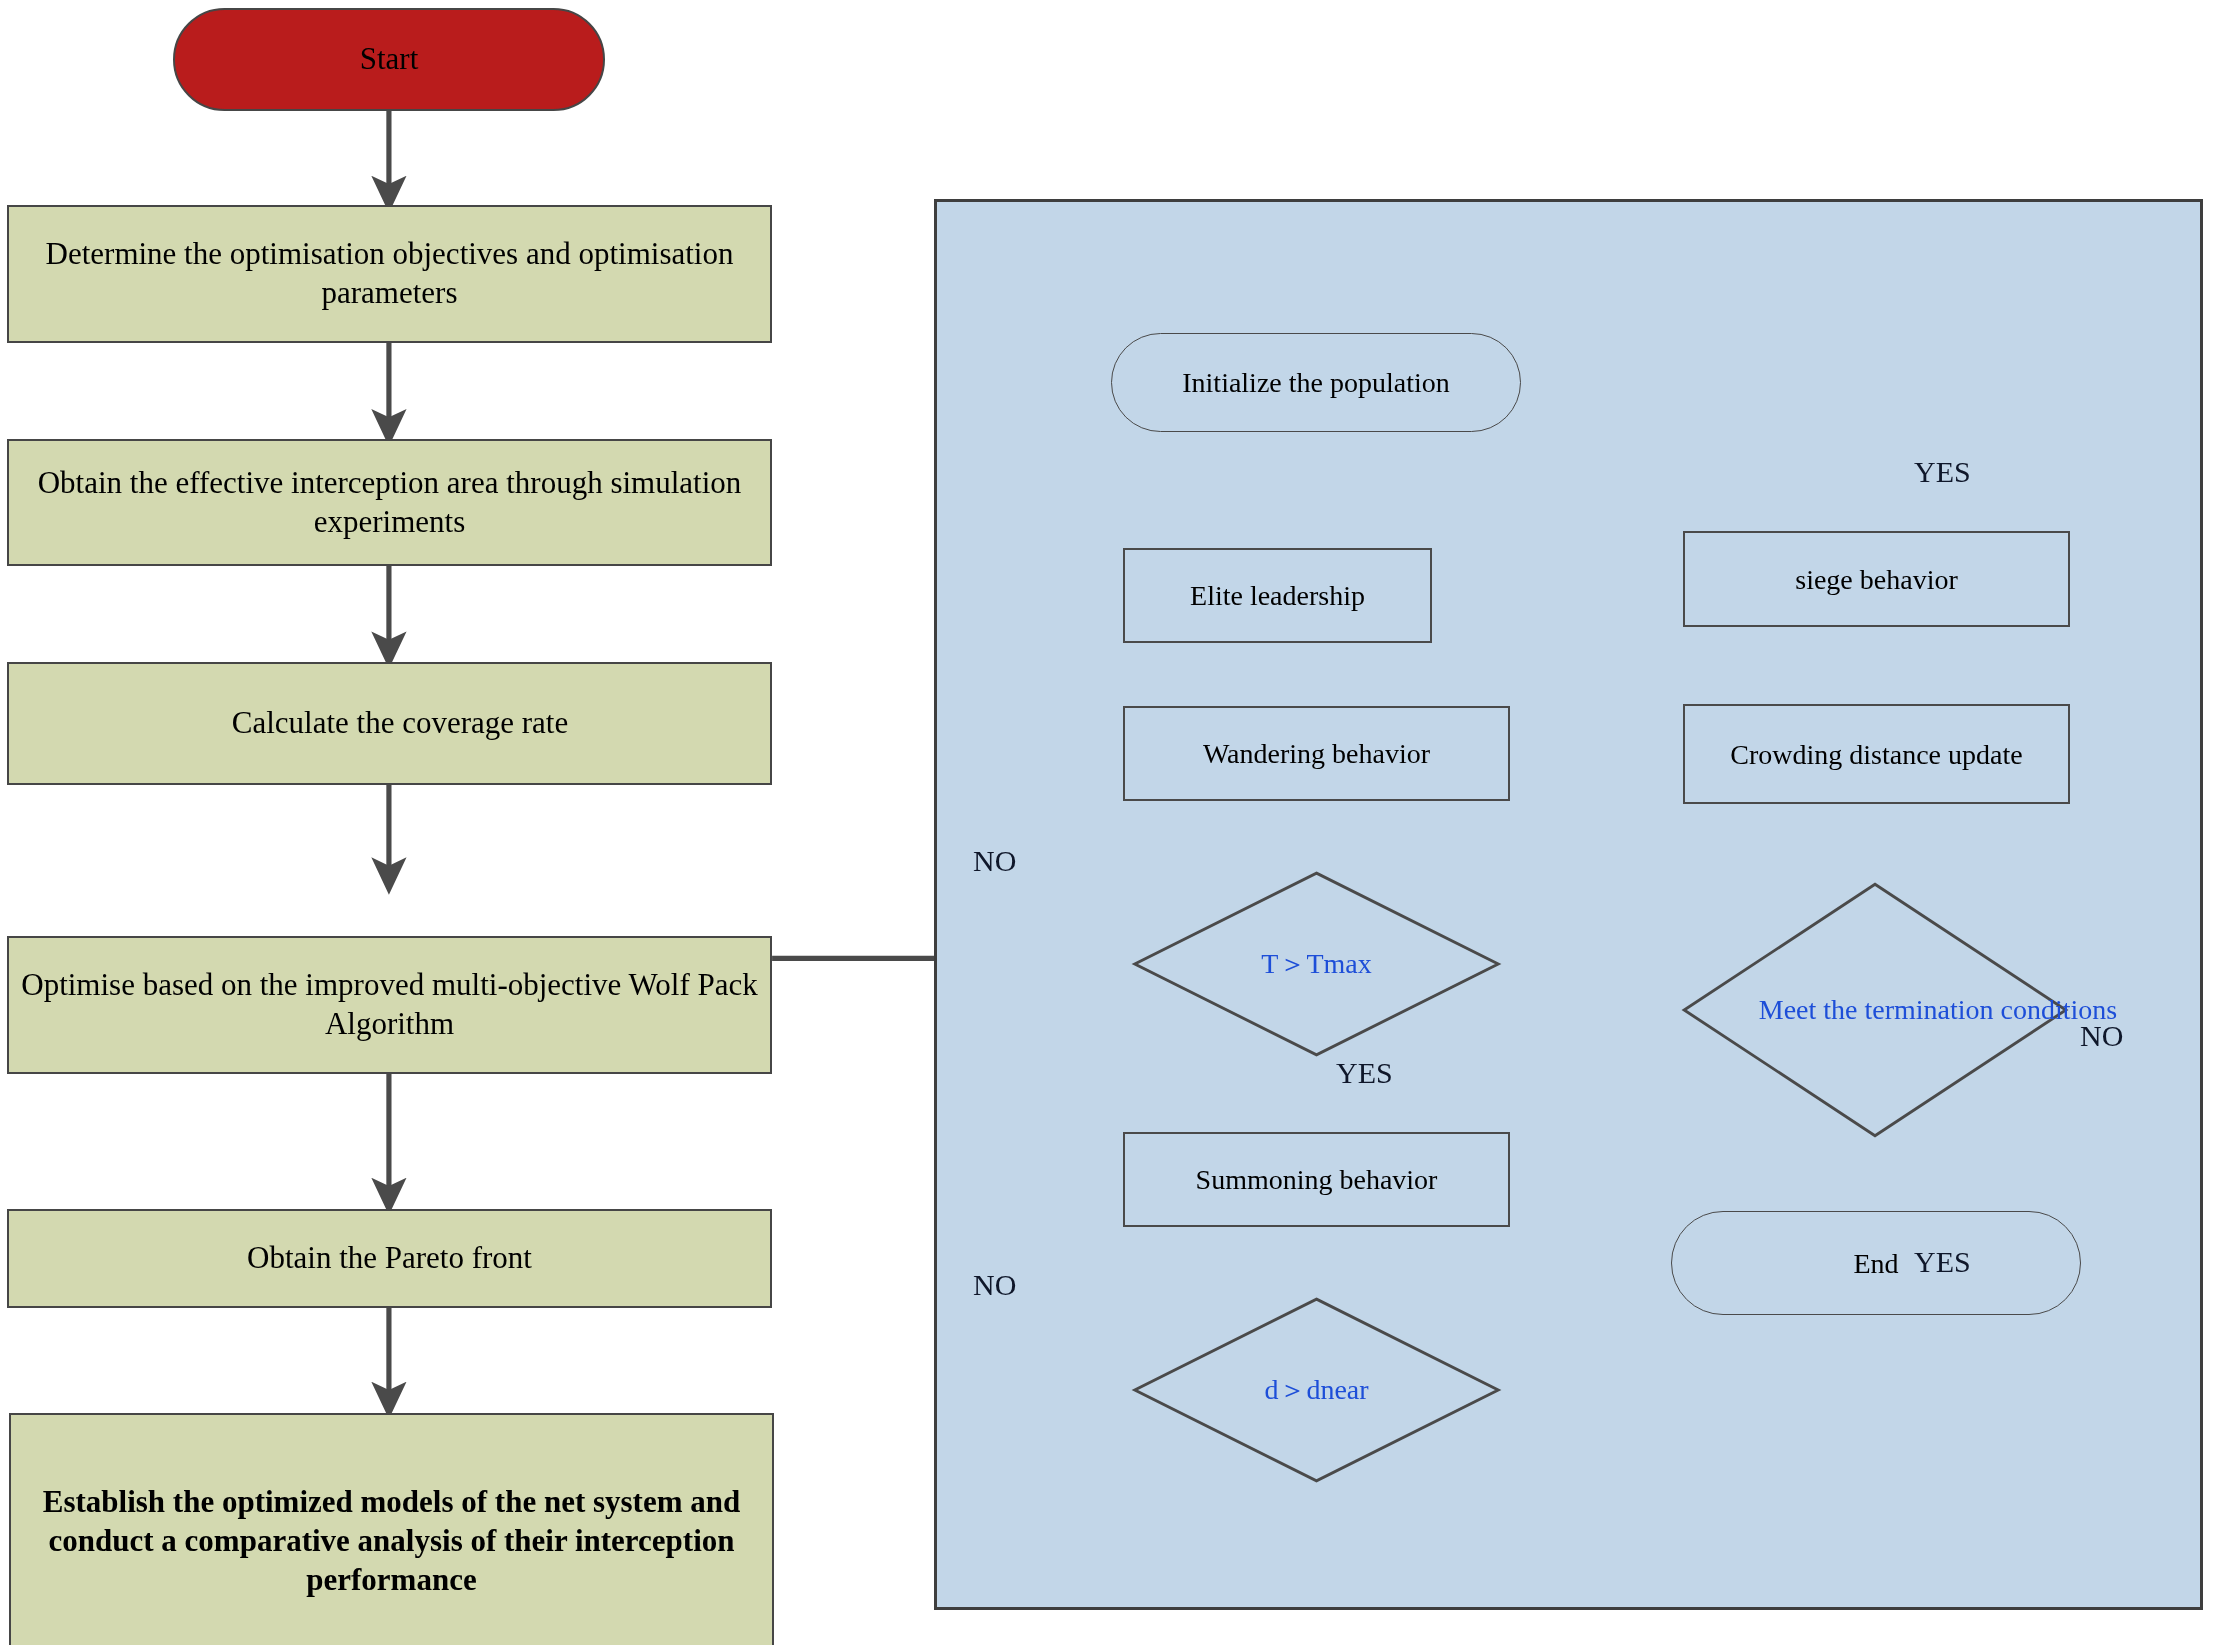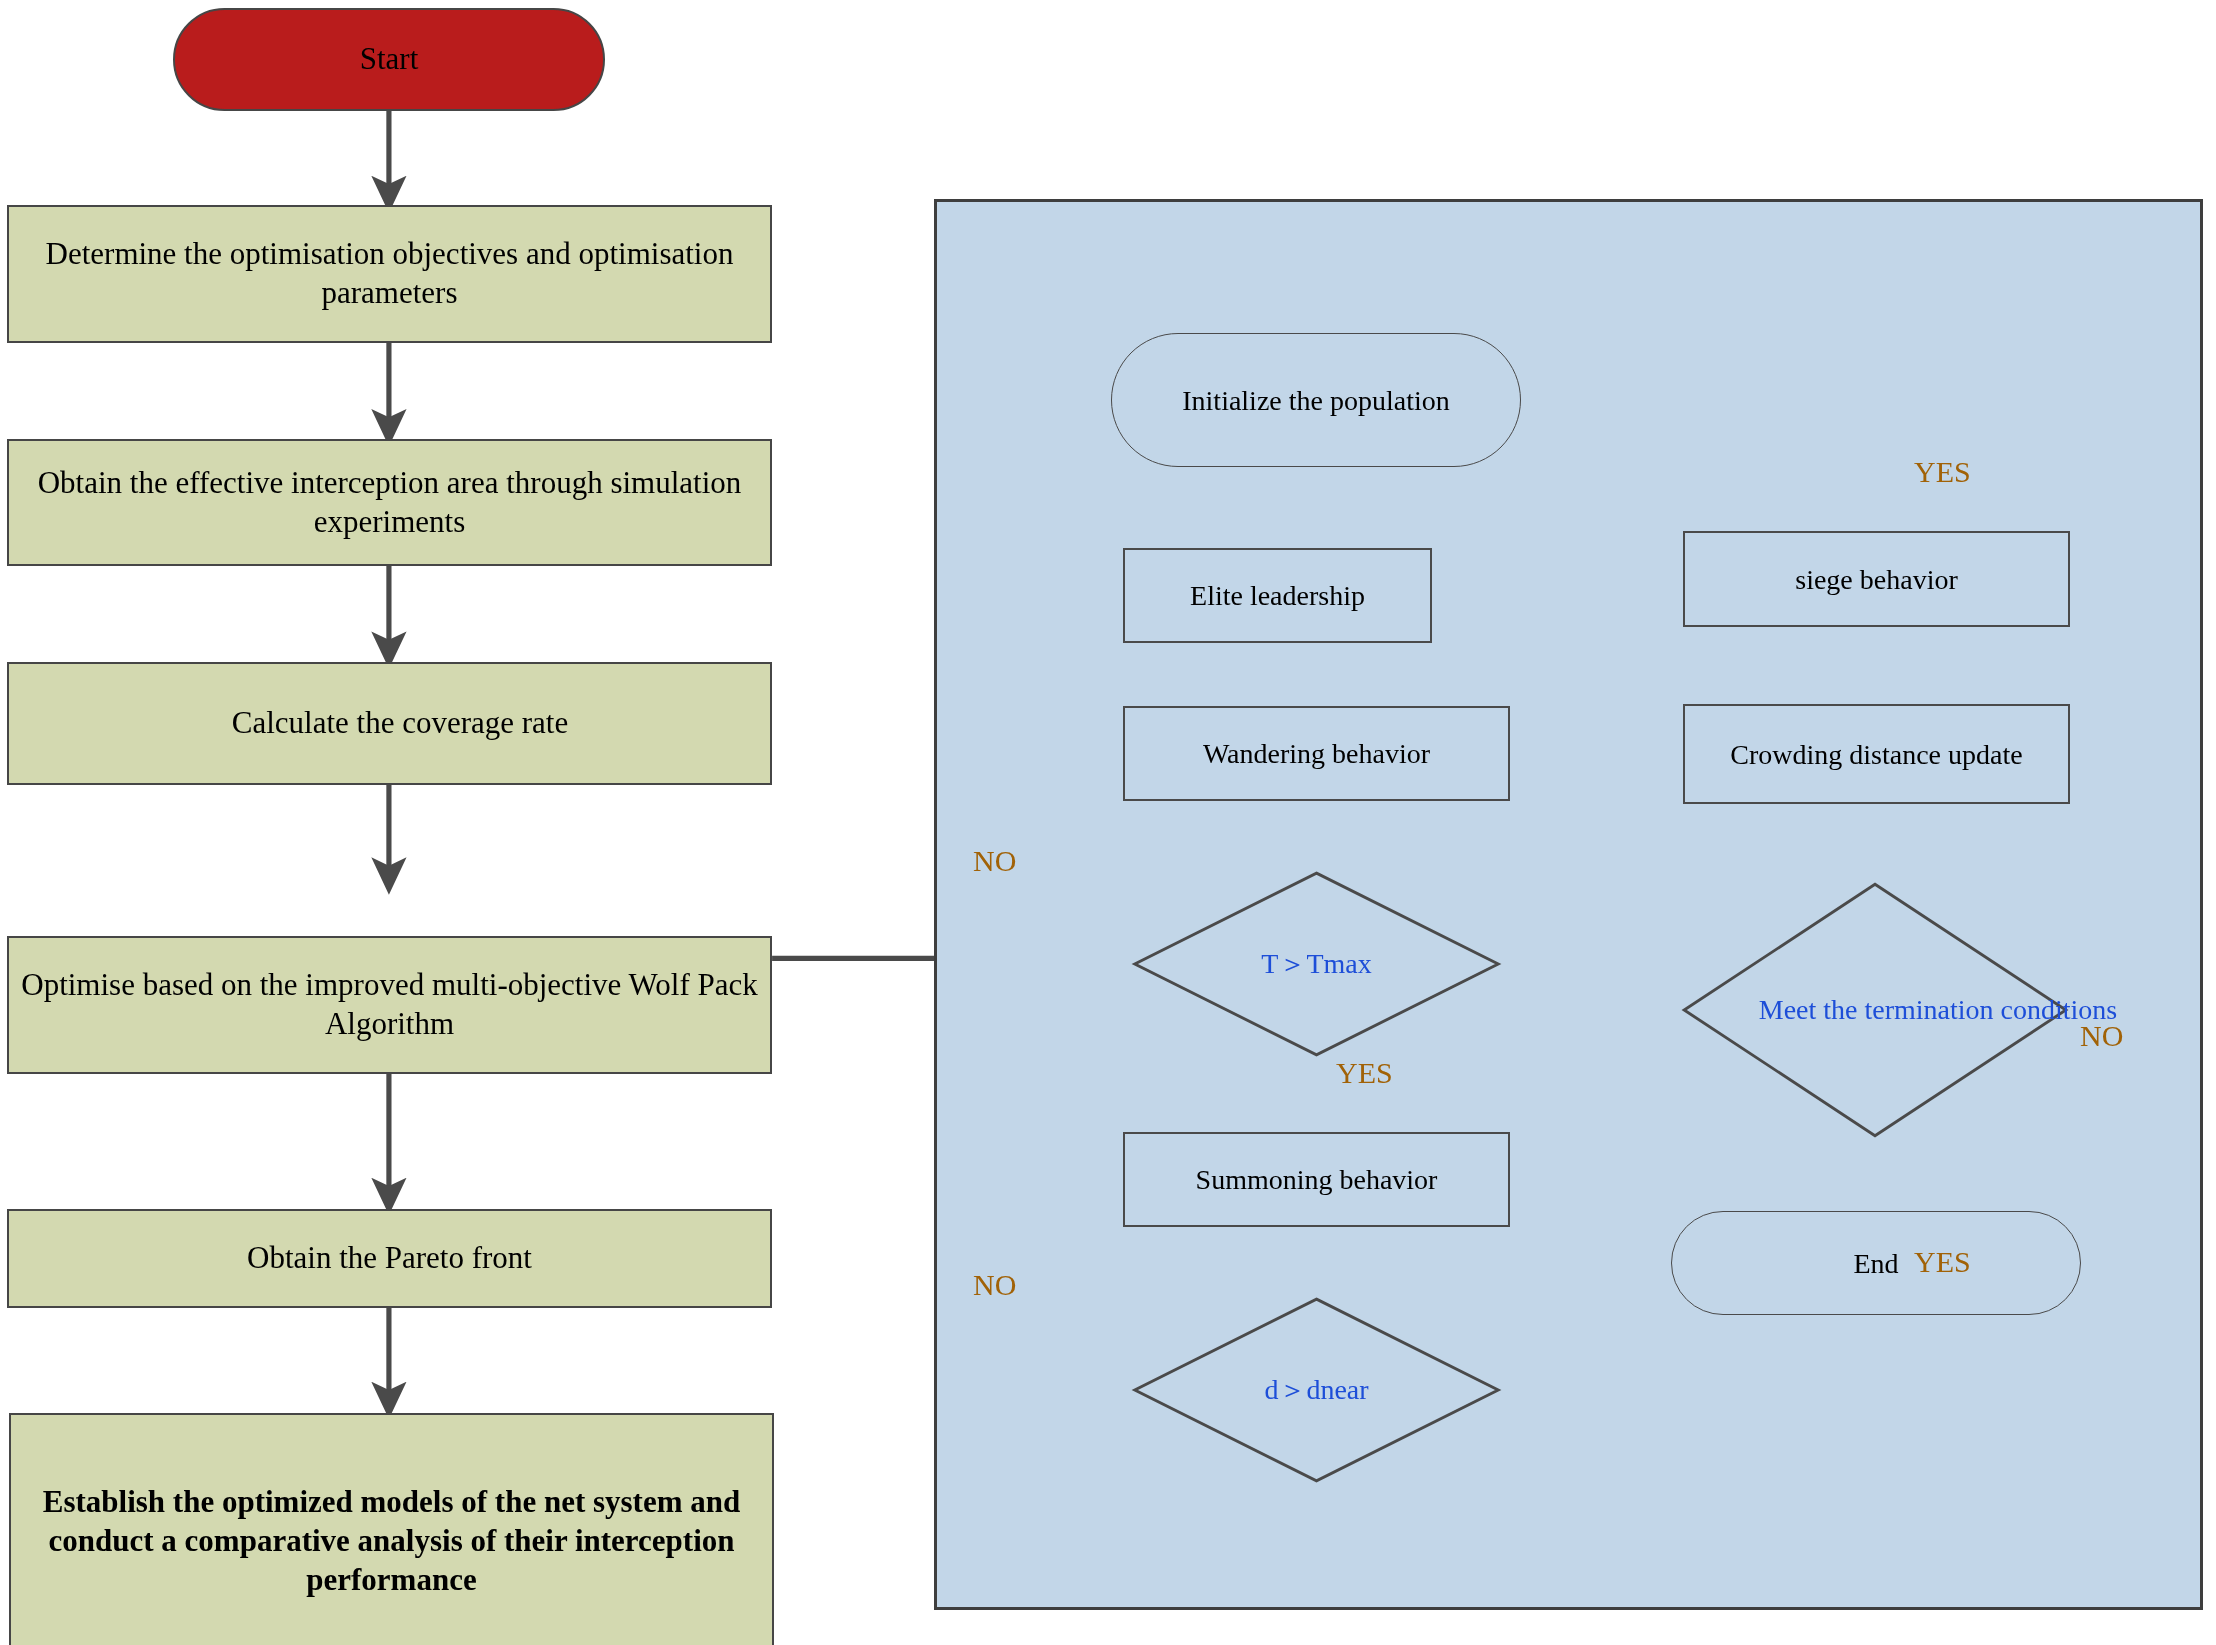--- a/index.html
+++ b/index.html
@@ -51,21 +51,21 @@
   .diamond-wrap{position:absolute;}
   .diamond-wrap svg{position:absolute;left:0;top:0;overflow:visible;}
   .diamond-label{
     position:absolute;left:0;top:0;width:100%;height:100%;
     display:flex;align-items:center;justify-content:center;
     text-align:center;font-size:28px;line-height:1.18;color:#1d4ed8;
     pointer-events:none;
   }
   .lbl{
     position:absolute;
-    font-size:30px;color:#a16207;
+    font-size:30px;color:#0f172a;
     white-space:nowrap;
   }
   
   #wires{position:absolute;left:0;top:0;width:2216px;height:1646px;pointer-events:none;}
 </style>
 </head>
 <body>
 
 <div id="root">
 
@@ -144,21 +144,21 @@
   <div class="node green-box" style="left:7px;top:1209px;width:765px;height:99px;">
     <span>Obtain the Pareto front</span>
   </div>
 
   <div class="node green-box" style="left:9px;top:1413px;width:765px;height:257px;font-weight:bold;">
     <span>Establish the optimized models of the  net system and conduct a comparative analysis of their interception performance</span>
   </div>
 
   <div class="blue-panel" style="left:934px;top:199px;width:1269px;height:1411px;"></div>
 
-  <div class="node term" style="left:1111px;top:333px;width:410px;height:134px;">
+  <div class="node term" style="left:1111px;top:333px;width:410px;height:99px;">
     <span>Initialize the population</span>
   </div>
 
   <div class="node proc" style="left:1123px;top:548px;width:309px;height:95px;">
     <span>Elite leadership</span>
   </div>
 
   <div class="node proc" style="left:1123px;top:706px;width:387px;height:95px;">
     <span>Wandering behavior</span>
   </div>

